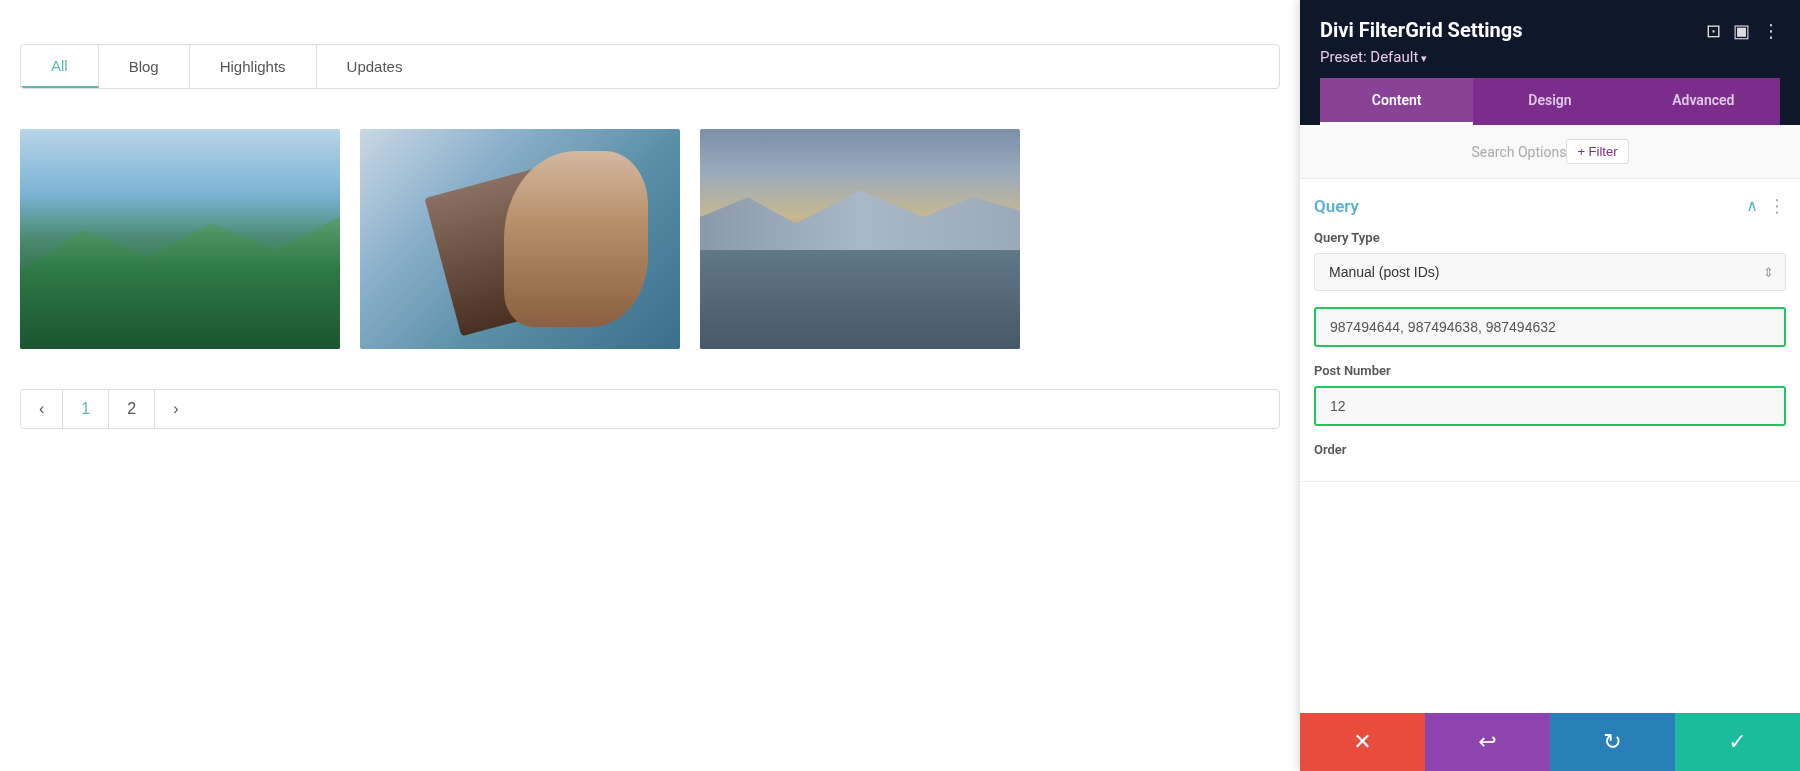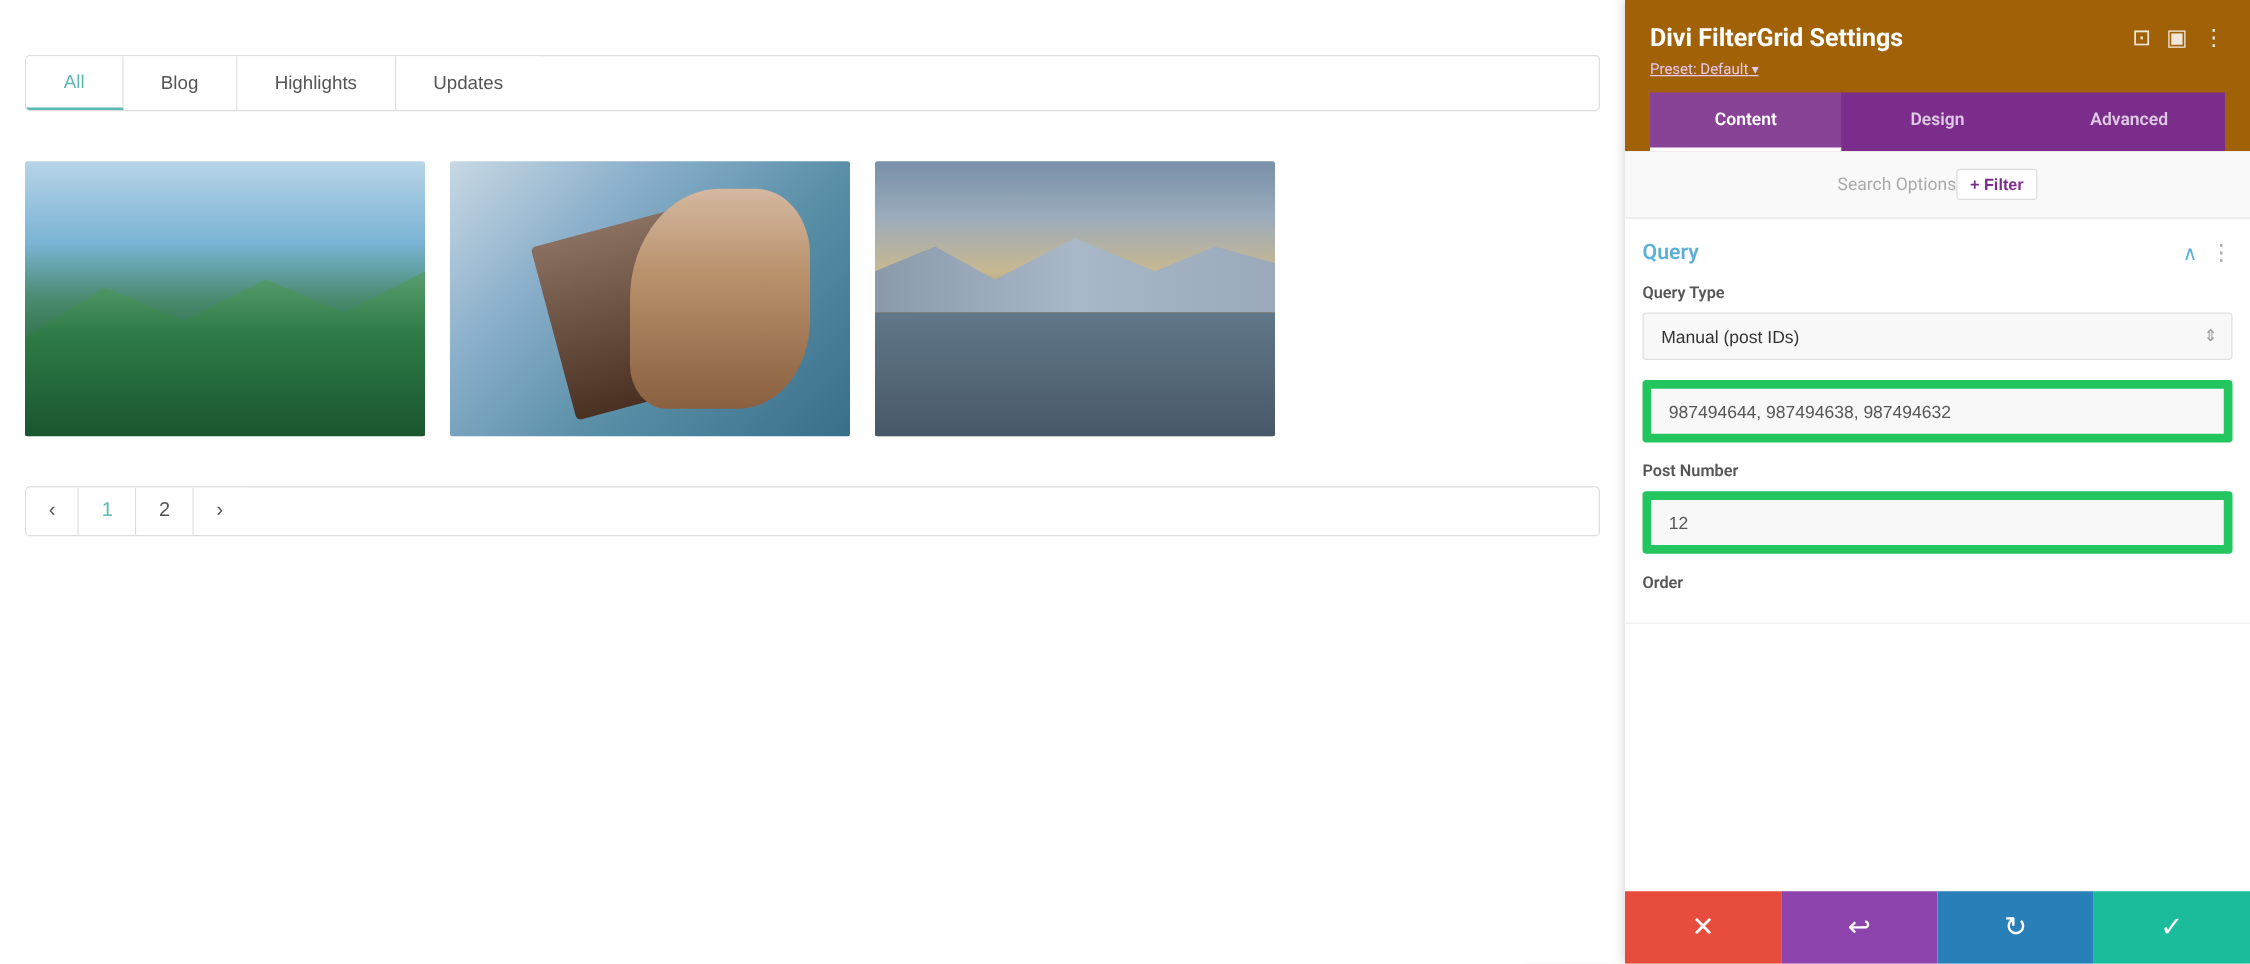--- a/index.html
+++ b/index.html
@@ -139,21 +139,21 @@
       width: 500px;
       background: #ffffff;
       display: flex;
       flex-direction: column;
       box-shadow: -2px 0 8px rgba(0,0,0,0.15);
       position: relative;
     }
 
     
     .panel-header {
-      background: #a16207;
+      background: #0f172a;
       padding: 18px 20px 0 20px;
     }
     .panel-header-top {
       display: flex;
       align-items: center;
       justify-content: space-between;
       margin-bottom: 6px;
     }
     .panel-title {
       color: #ffffff;
@@ -166,24 +166,23 @@
       align-items: center;
     }
     .header-icon {
       color: #ffffff;
       font-size: 18px;
       cursor: pointer;
       opacity: 0.85;
     }
     .panel-preset {
       color: #e8c8f0;
-      font-size: 12px;
+      font-size: 15px;
       margin-bottom: 12px;
       cursor: pointer;
-      text-decoration: underline;
     }
     .panel-preset::after {
       content: ' ▾';
       font-size: 11px;
     }
 
     
     .panel-tabs {
       display: flex;
       background: #7b2d8b;
@@ -213,21 +212,21 @@
       border-bottom: 1px solid #e8e8e8;
       background: #f9f9f9;
     }
     .search-text {
       color: #aaa;
       font-size: 14px;
     }
     .filter-btn {
       color: #7b2d8b;
       font-size: 13px;
-      font-weight: 700;
+      font-weight: 400;
       cursor: pointer;
       border: 1px solid #ddd;
       padding: 4px 10px;
       border-radius: 3px;
       background: #fff;
     }
 
     
     .panel-content {
       flex: 1;
@@ -295,21 +294,21 @@
       border-radius: 3px;
       background: #f8f8f8;
       font-size: 14px;
       color: #333;
       appearance: none;
       cursor: pointer;
     }
     .field-input {
       width: 100%;
       padding: 10px 14px;
-      border: 7px solid #22c55e;
+      border: 2px solid #22c55e;
       border-radius: 3px;
       background: #f8f8f8;
       font-size: 14px;
       color: #555;
       margin-bottom: 16px;
     }
 
     
     .panel-toolbar {
       display: flex;

